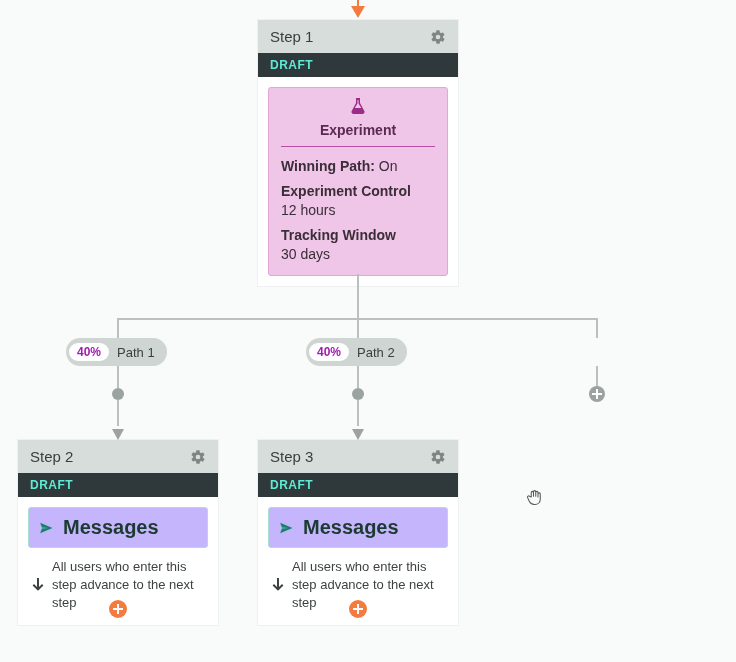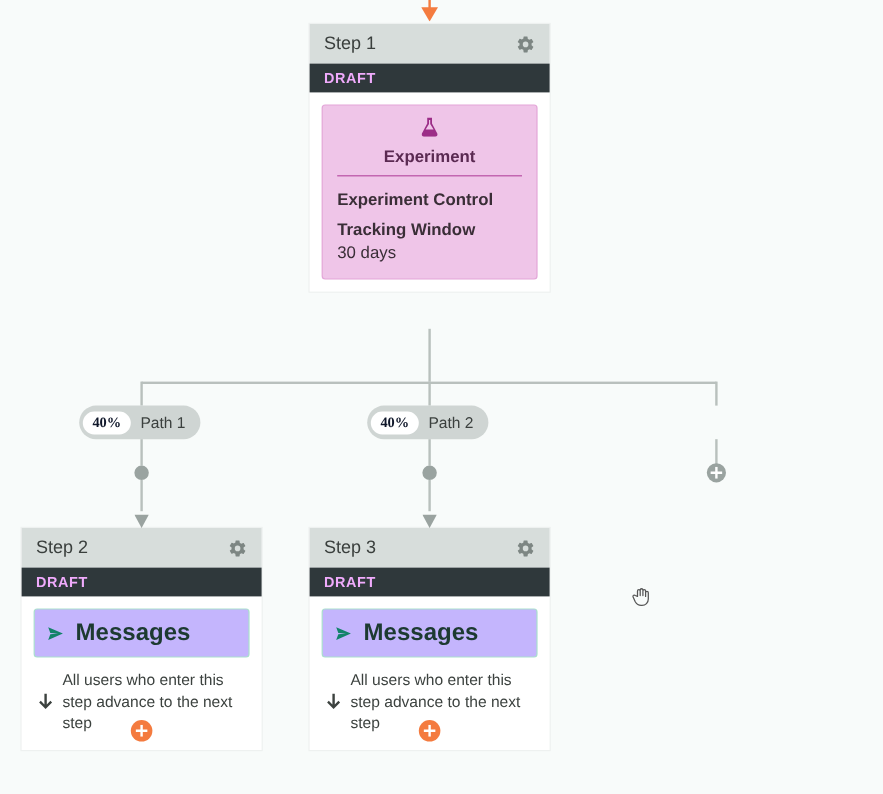--- a/index.html
+++ b/index.html
@@ -37,21 +37,21 @@
     align-items:center;
     justify-content:space-between;
     background:#d7dddb;
     padding:8px 12px;
     font-size:15px;
     color:#3a3f3d;
   }
   .gear-btn{display:inline-flex;cursor:pointer;}
   .status-bar{
     background:#2f383b;
-    color:#f0abfc;
+    color:#5eead4;
     font-size:12px;
     font-weight:700;
     letter-spacing:0.5px;
     padding:5px 12px;
   }
   .card-body{padding:10px;}
   
   .experiment-panel{
     background:#efc5e8;
     border:1px solid #e3a6d8;
@@ -92,21 +92,21 @@
     display:flex;align-items:center;
     padding:0 12px 0 3px;
     gap:8px;
     font-size:13px;color:#3b403e;
     top:var(--pill-y);
   }
   .pct-badge{
     background:#ffffff;
     border-radius:11px;
     padding:2px 8px;
-    font-weight:700;font-size:12px;color:#0f172a;font-family:Liberation Serif, serif;
+    font-weight:700;font-size:12px;color:#a21caf;
   }
   
   .node-dot{
     position:absolute;width:12px;height:12px;border-radius:50%;
     background:#9aa3a0;
   }
   .add-dot{
     position:absolute;width:16px;height:16px;border-radius:50%;
     background:#9aa3a0;display:flex;align-items:center;justify-content:center;
     cursor:pointer;
@@ -152,21 +152,26 @@
       <div class="experiment-panel">
         <div class="exp-title-row">
           <span>
             <svg width="14" height="16" viewBox="0 0 14 16" fill="#9c2d87">
               <path d="M9 0v5l4.3 8.1A2 2 0 0 1 11.5 16h-9a2 2 0 0 1-1.8-2.9L5 5V0h4ZM7 2H6.5v3.4L3.7 10h6.6L7.5 5.4V2Z"></path>
             </svg>
           </span>
           <span class="exp-title">Experiment</span>
         </div>
         <div class="exp-row">
+          <b>Winning Path:</b>
+          <span>On</span>
+        </div>
+        <div class="exp-row">
           <b>Experiment Control</b>
+          <span class="exp-sub">12 hours</span>
         </div>
         <div class="exp-row">
           <b>Tracking Window</b>
           <span class="exp-sub">30 days</span>
         </div>
       </div>
     </div>
   </div>
 
   <div class="vline" style="left:calc(var(--c1) - 1px); top:274px; height:calc(var(--split-y) - 274px);"></div>

